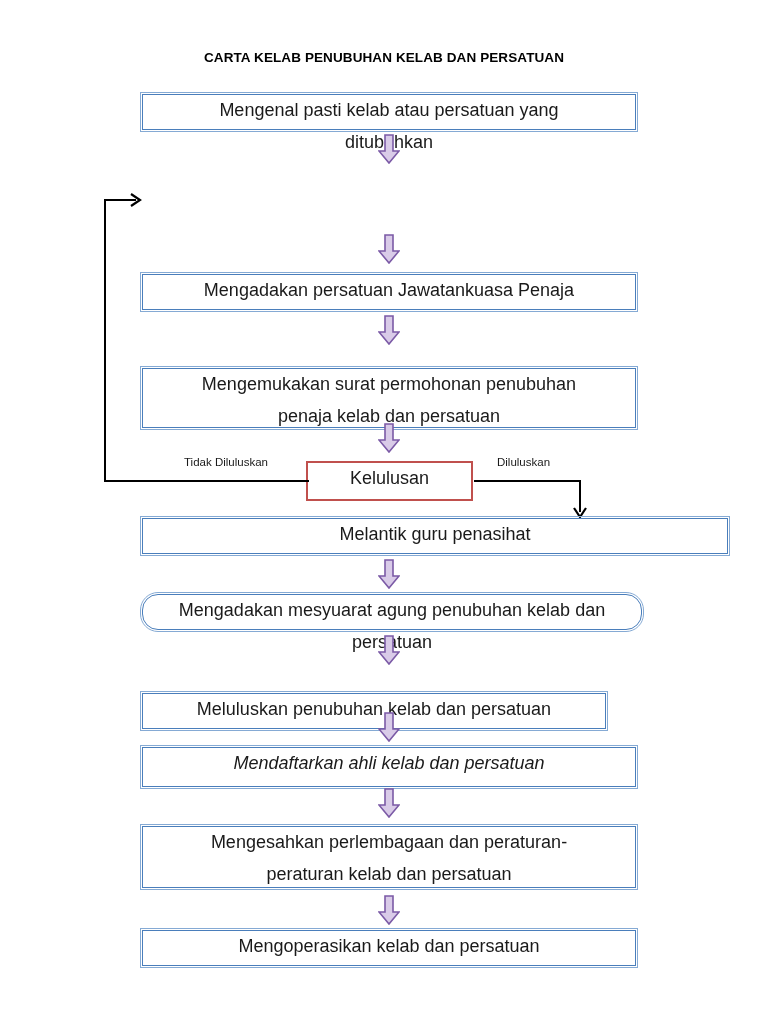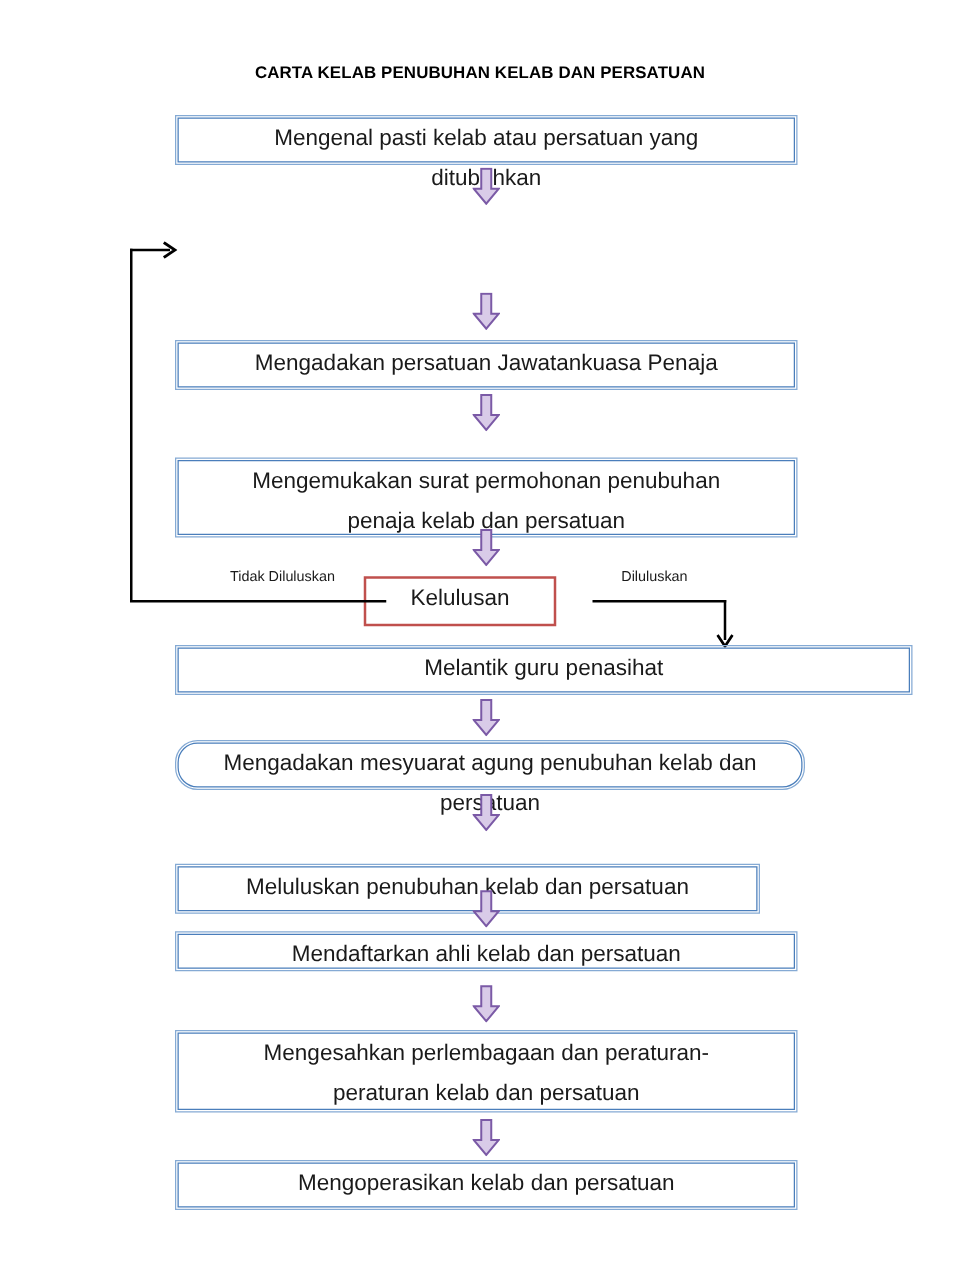--- a/index.html
+++ b/index.html
@@ -130,21 +130,21 @@
   <div class="node process" style="left:142px; top:355px; width:494px; height:60px;margin-top:13px;">
     <span class="node-label">Mengemukakan surat permohonan penubuhan penaja kelab dan persatuan</span>
   </div>
 
   <div class="block-arrow" style="left:378px; top:423px;">
     <svg width="22" height="30" viewBox="0 0 22 30">
       <polygon points="7,1 15,1 15,17 21,17 11,29 1,17 7,17" fill="#d9cbe8" stroke="#7b5aa6" stroke-width="1.6" stroke-linejoin="miter"></polygon>
     </svg>
   </div>
 
-  <div class="node decision" style="left:291px; top:461px; width:154px; height:40px;">
+  <div class="node decision" style="left:306px; top:461px; width:167px; height:40px;">
     <span class="node-label">Kelulusan</span>
   </div>
 
   <div class="conn h" style="left:104px; top:480px; width:205px;"></div>
   <div class="conn v" style="left:104px; top:199px; height:282px;"></div>
   <div class="conn h" style="left:104px; top:199px; width:32px;"></div>
   <div class="arrowhead" style="left:128px; top:193px;">
     <svg width="14" height="14" viewBox="0 0 14 14">
       <polyline points="3,1 12,7 3,13" fill="none" stroke="#000000" stroke-width="2.2" stroke-linejoin="miter" stroke-linecap="butt"></polyline>
     </svg>
@@ -183,21 +183,21 @@
   <div class="node process" style="left:142px; top:669px; width:464px; height:36px;margin-top:24px;">
     <span class="node-label">Meluluskan penubuhan kelab dan persatuan</span>
   </div>
 
   <div class="block-arrow" style="left:378px; top:712px;">
     <svg width="22" height="30" viewBox="0 0 22 30">
       <polygon points="7,1 15,1 15,17 21,17 11,29 1,17 7,17" fill="#d9cbe8" stroke="#7b5aa6" stroke-width="1.6" stroke-linejoin="miter"></polygon>
     </svg>
   </div>
 
-  <div class="node process" style="left:142px; top:747px; width:494px; height:28px;">
+  <div class="node process" style="left:142px; top:747px; width:494px; height:40px;font-style:italic;">
     <span class="node-label">Mendaftarkan ahli kelab dan persatuan</span>
   </div>
 
   <div class="block-arrow" style="left:378px; top:788px;">
     <svg width="22" height="30" viewBox="0 0 22 30">
       <polygon points="7,1 15,1 15,17 21,17 11,29 1,17 7,17" fill="#d9cbe8" stroke="#7b5aa6" stroke-width="1.6" stroke-linejoin="miter"></polygon>
     </svg>
   </div>
 
   <div class="node process" style="left:142px; top:826px; width:494px; height:62px;">

